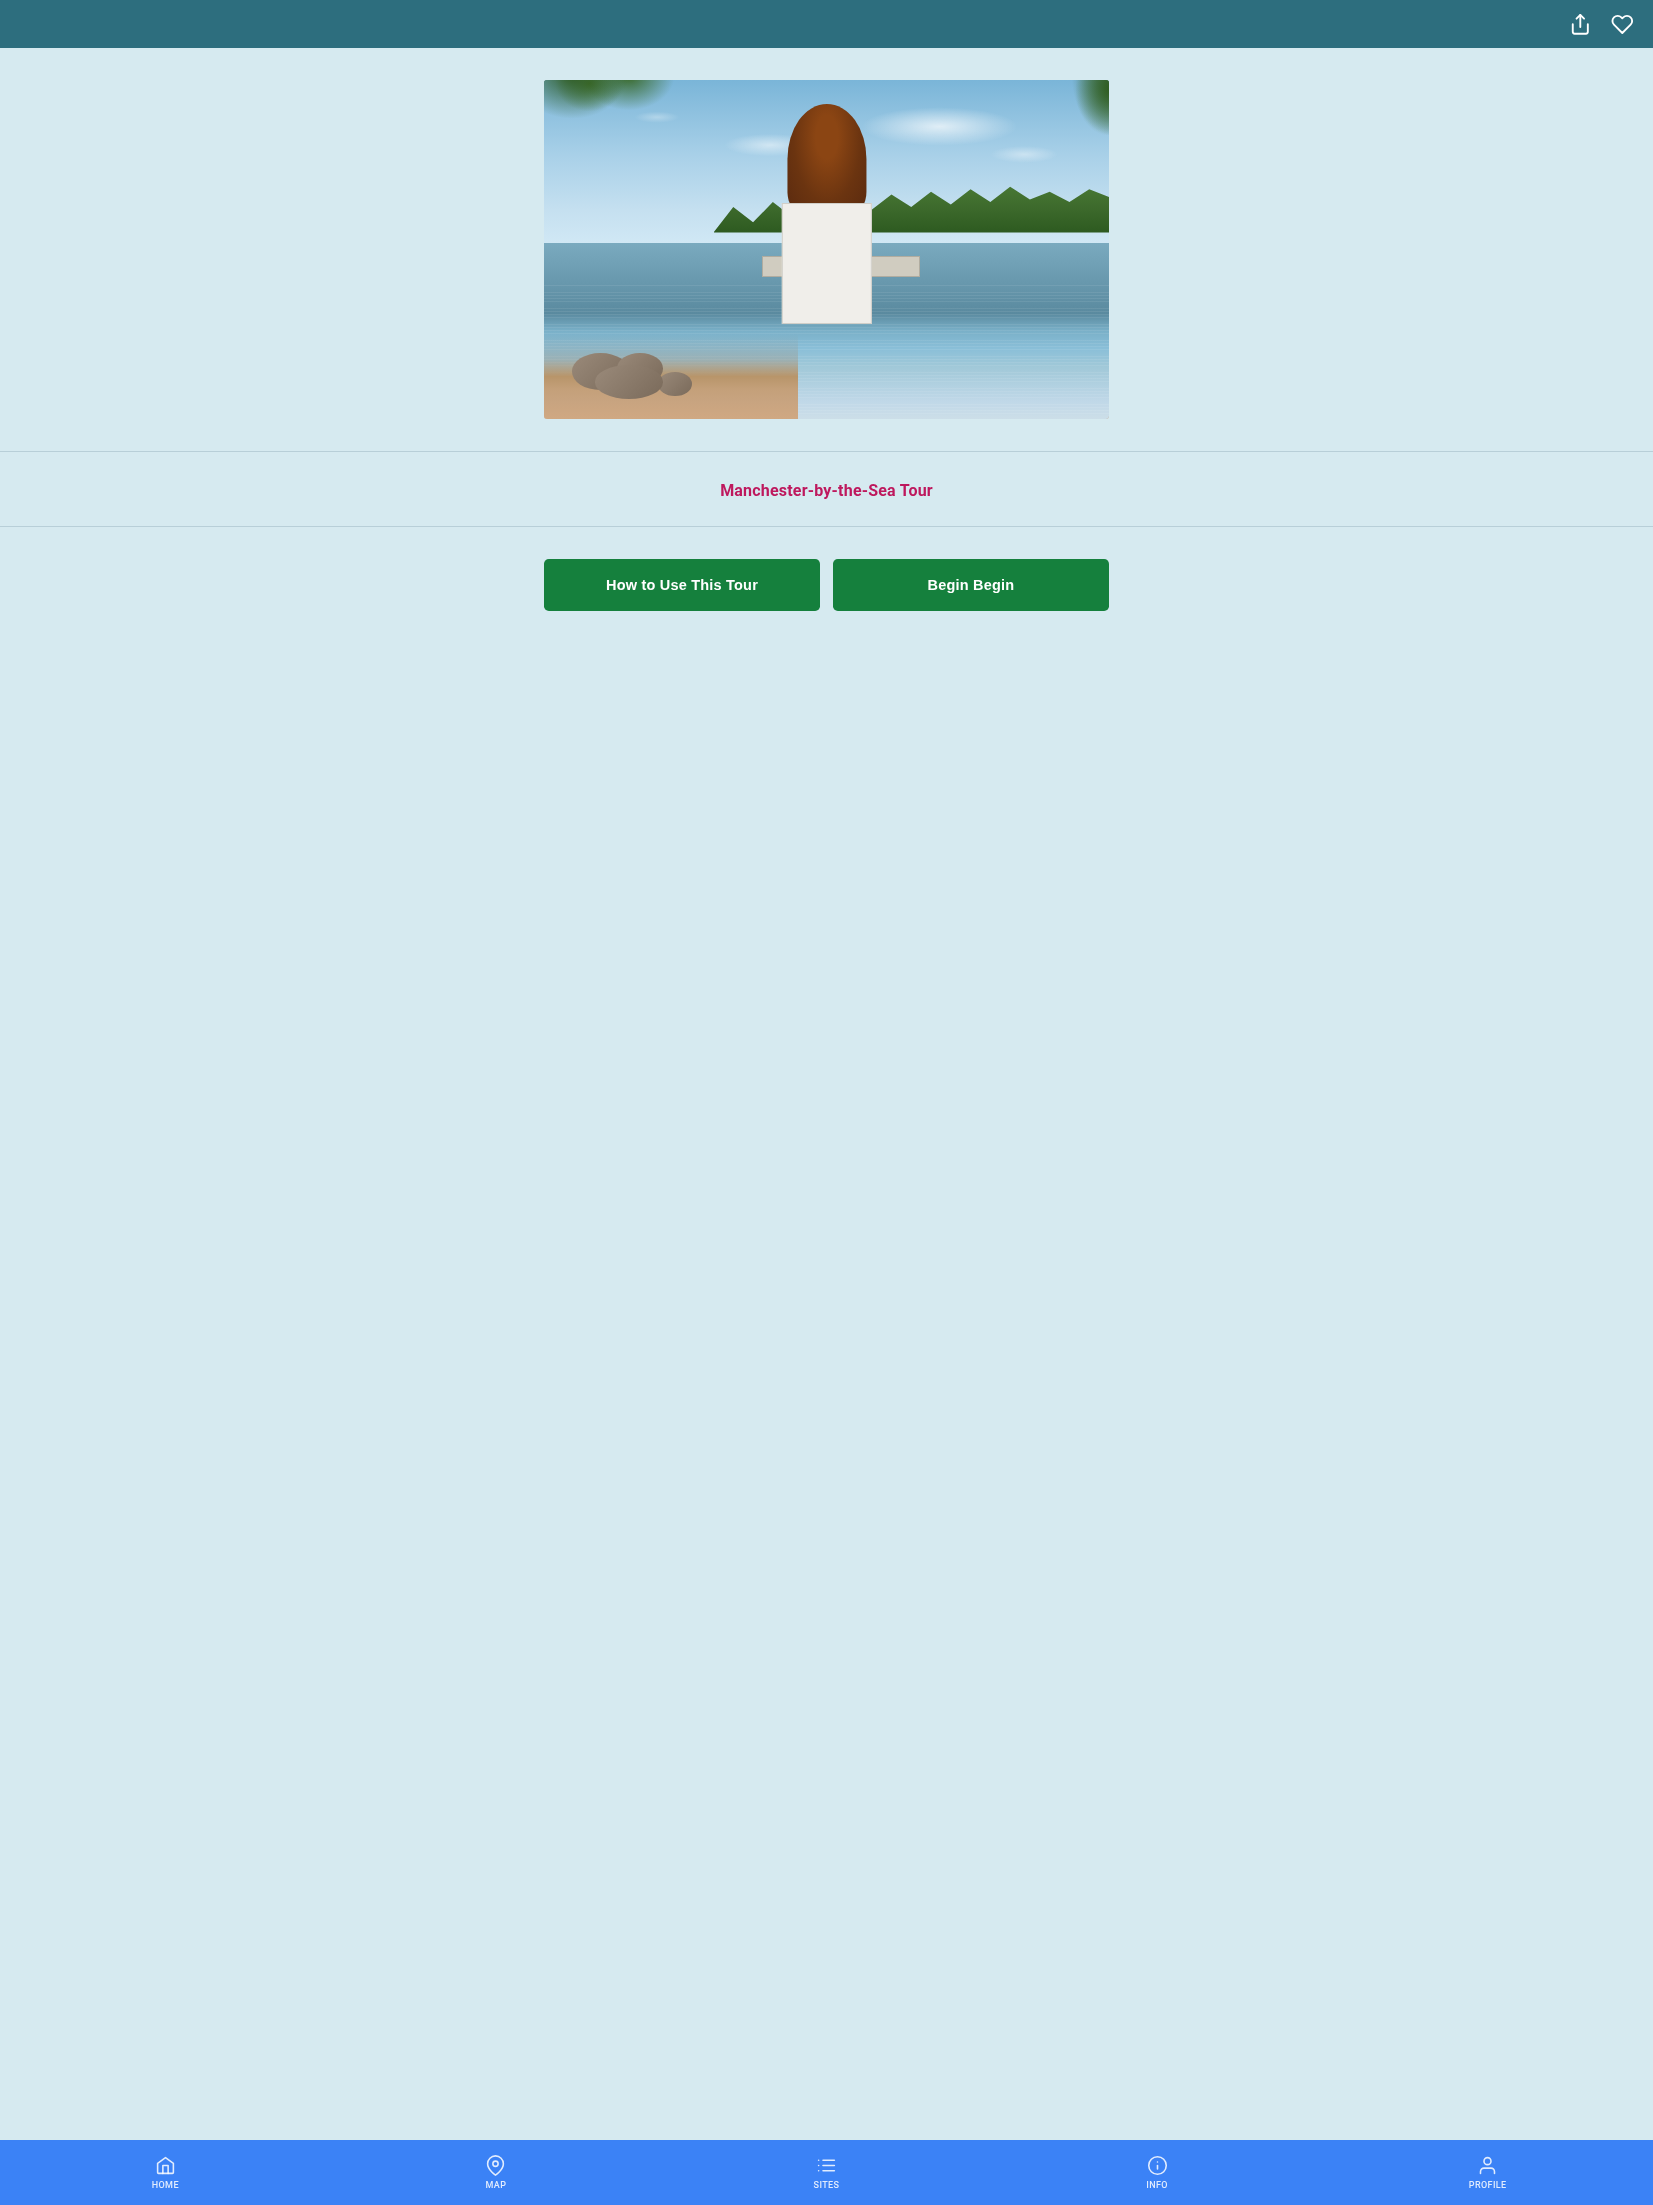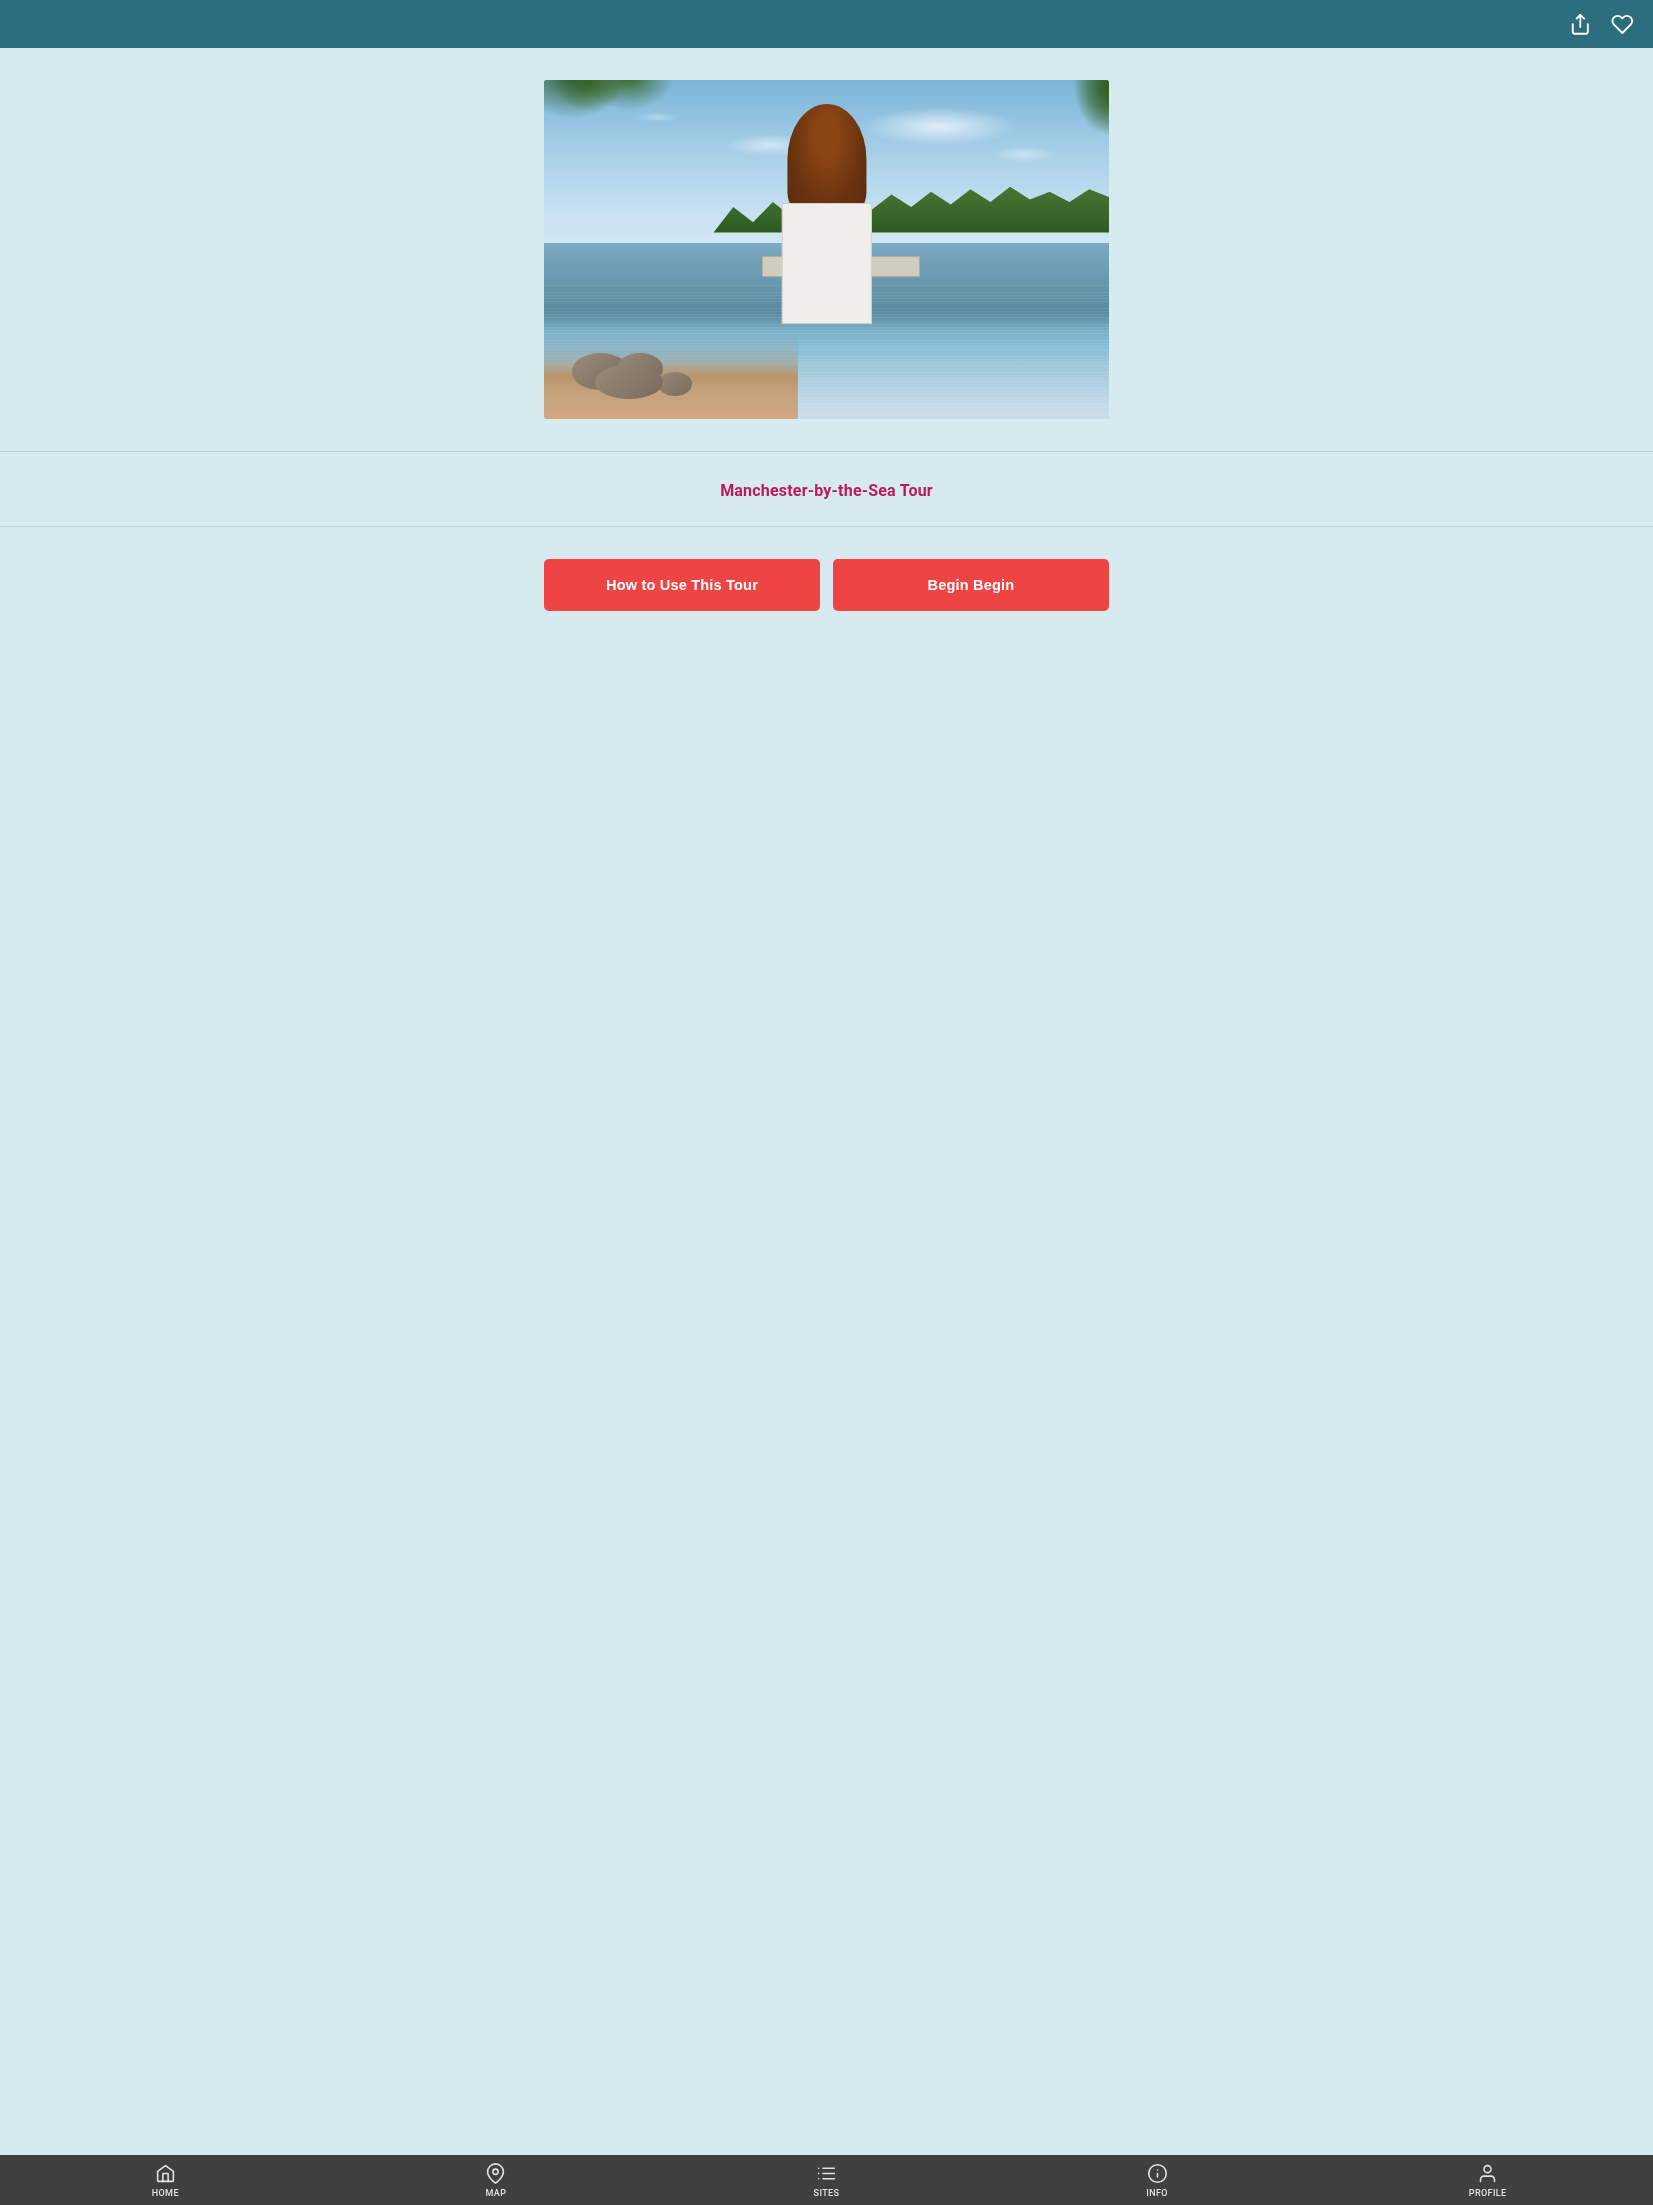--- a/index.html
+++ b/index.html
@@ -340,35 +340,35 @@
       display: flex;
       gap: 13px;
       justify-content: center;
       width: 72%;
       max-width: 565px;
     }
 
     .btn-green {
       flex: 1;
       padding: 18px 16px;
-      background-color: #ef4444;
+      background-color: #15803d;
       color: white;
       border: none;
       border-radius: 4.8px;
       font-size: 14.5px;
       font-weight: 700;
       cursor: pointer;
       text-align: center;
       letter-spacing: 0.2px;
     }
 
     
     .bottom-nav {
-      background-color: #404040;
-      height: 50px;
+      background-color: #3b82f6;
+      height: 65px;
       display: flex;
       align-items: center;
       justify-content: space-around;
       flex-shrink: 0;
       margin-top: auto;
     }
 
     .nav-item {
       display: flex;
       flex-direction: column;

